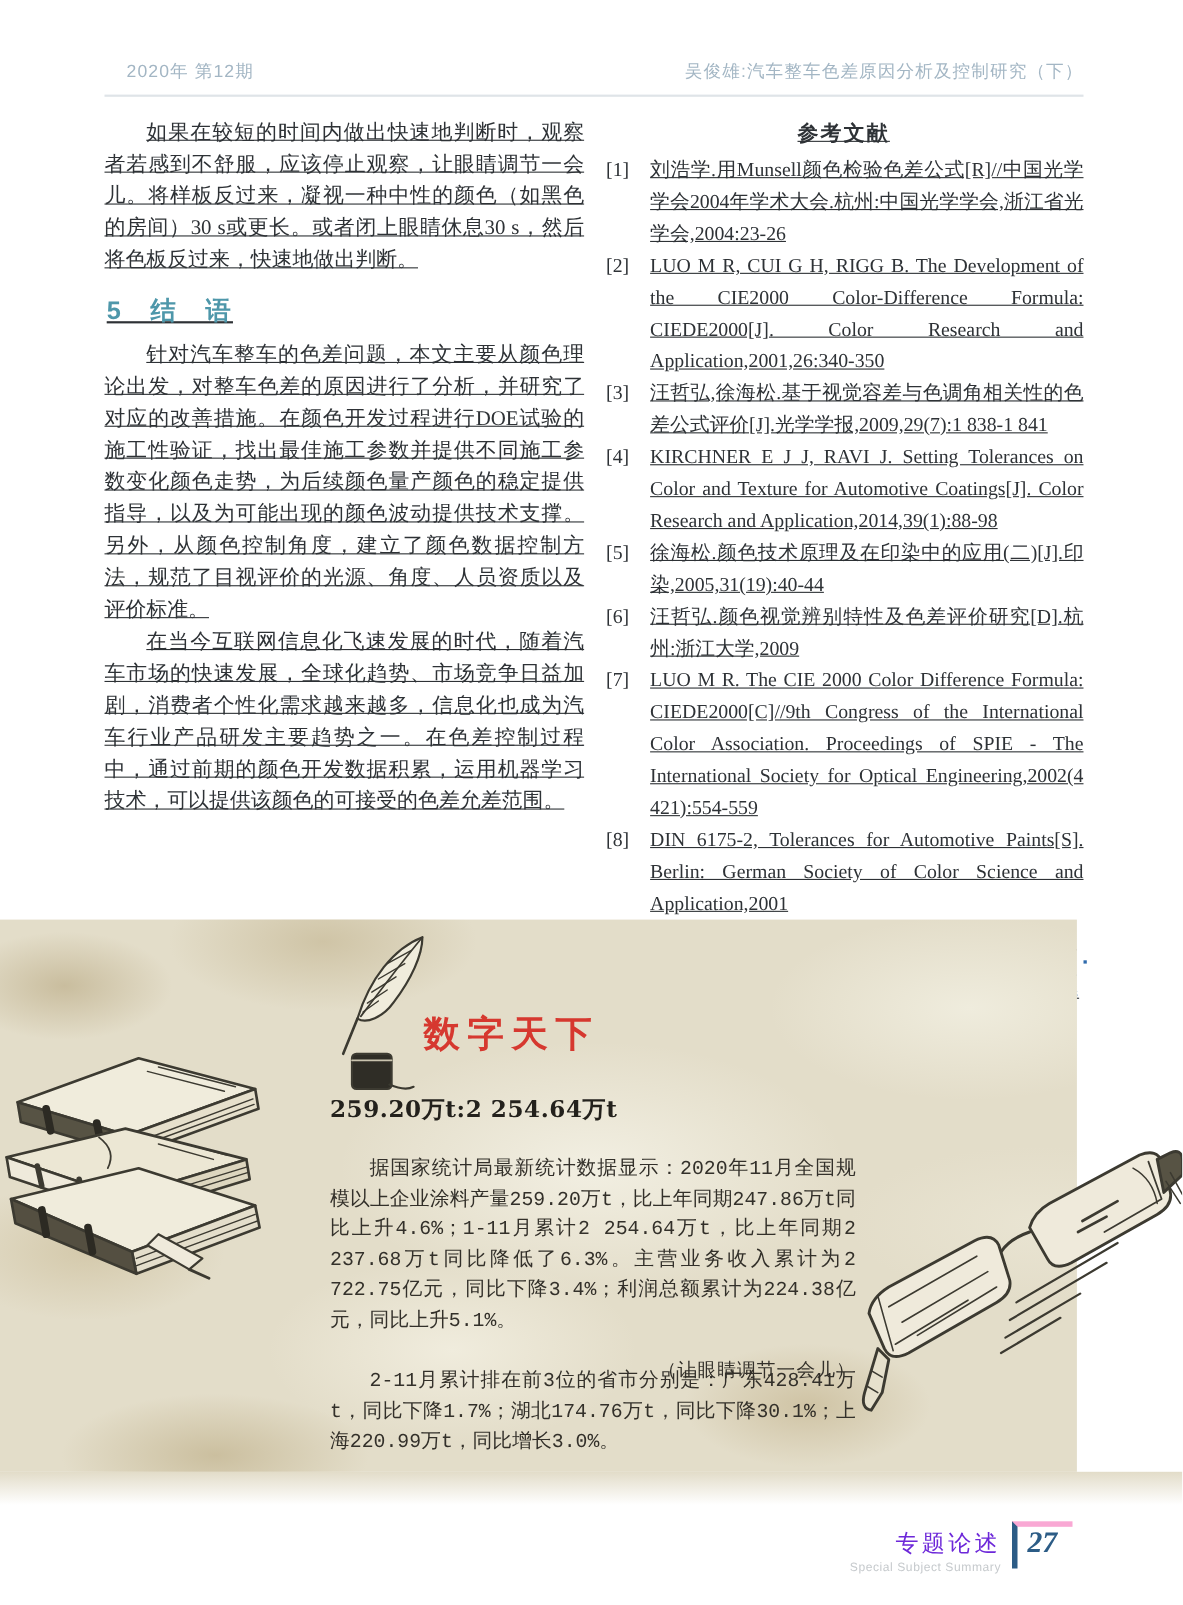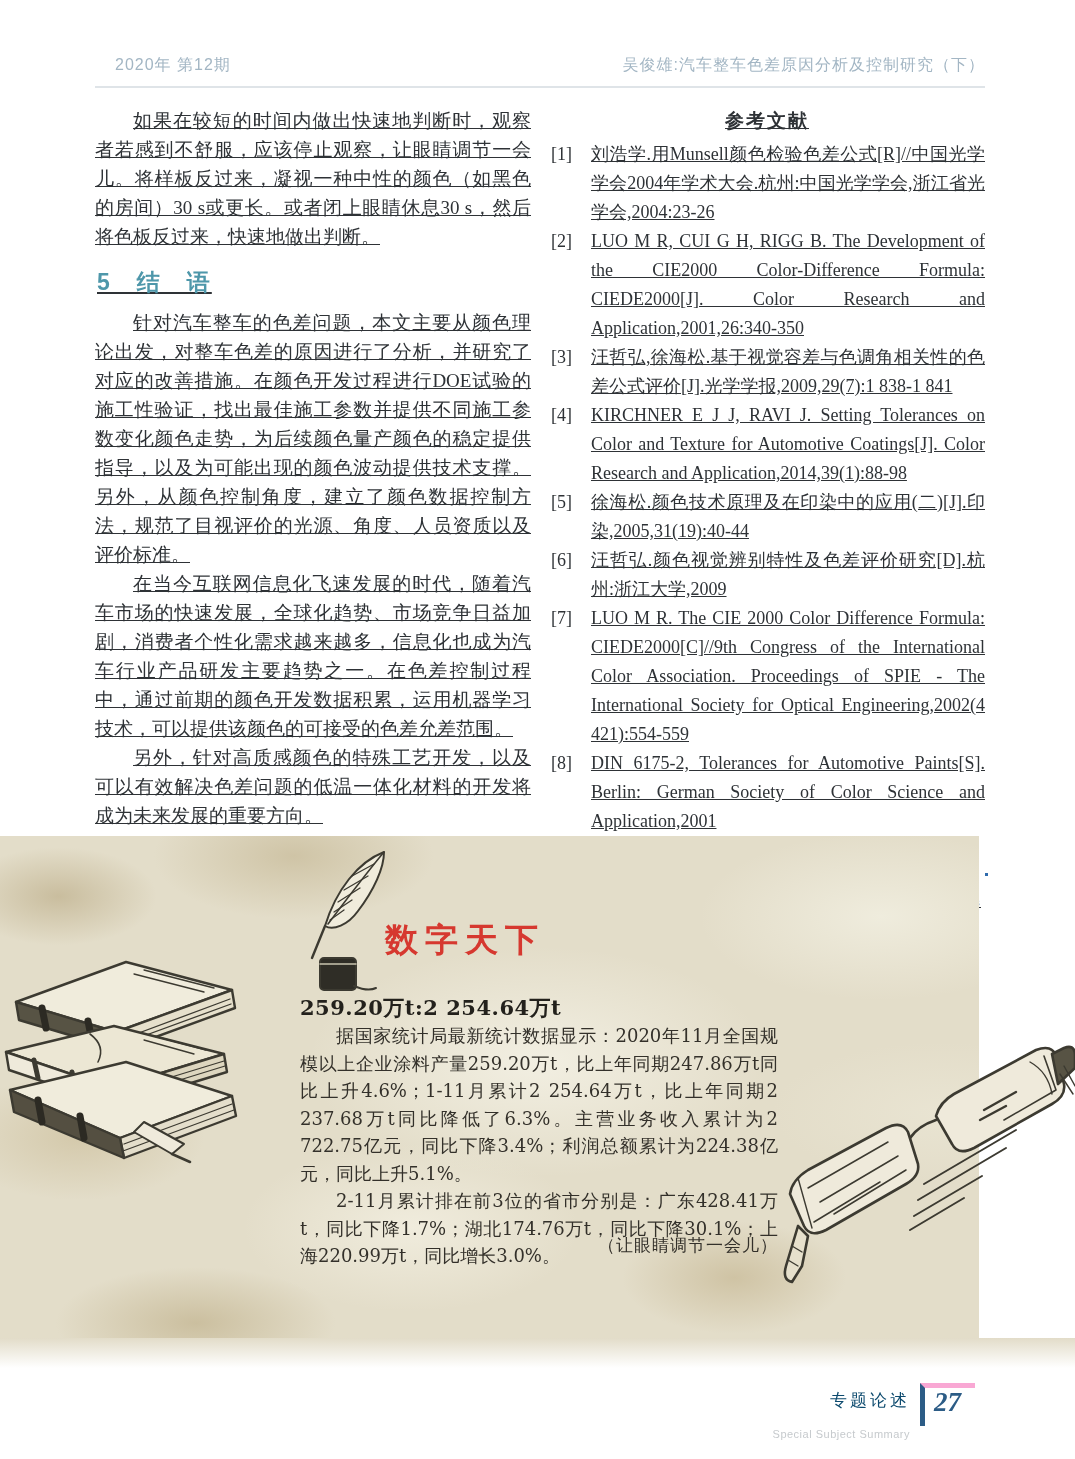--- a/index.html
+++ b/index.html
@@ -85,43 +85,43 @@
     position:absolute;left:385px;top:82px;
     font-family:"Liberation Sans",sans-serif;
     color:#d6382f;font-size:33px;font-weight:bold;letter-spacing:7px;
   }
   .band-text{
     position:absolute;left:300px;top:158px;width:478px;
     font-family:"DejaVu Serif",serif;color:#33302a;
   }
   .band-headline{font-size:21px;font-weight:bold;color:#23211c;letter-spacing:.5px;}
   .band-text p{
-    margin:0 0 0 0;text-indent:2em;text-align:justify;
-    font-size:18px;line-height:27.5px;
+    margin:28px 0 0 0;text-indent:2em;text-align:justify;
+    font-size:18px;line-height:27.5px;font-family:Liberation Mono, monospace;
   }
   .band-credit{
     position:absolute;left:300px;top:398px;width:478px;
     text-align:right;font-family:"DejaVu Serif",serif;
     font-size:17px;color:#33302a;letter-spacing:1px;
   }
   .illus{position:absolute;}
   .illus svg{display:block;}
   
   .footer{
     position:absolute;right:100px;top:1383px;
     display:flex;align-items:flex-start;gap:10px;
   }
   .footer-labels{text-align:right;padding-top:6px;}
   .footer-cn{
     font-family:Liberation Serif, serif;
-    color:#0c4a6e;font-size:17px;letter-spacing:3px;
+    color:#6d28d9;font-size:21px;letter-spacing:3px;
   }
   .footer-en{
     font-family:"Liberation Sans",sans-serif;
-    color:#c6cacd;font-size:11px;margin-top:16px;letter-spacing:.5px;
+    color:#c6cacd;font-size:11px;margin-top:2px;letter-spacing:.5px;
   }
   .pagenum{
     border-top:5px solid #f9a8d4;border-left:5px solid #2c5c86;
     padding:1px 14px 10px 9px;
     font-family:"Liberation Serif",serif;font-style:italic;font-weight:bold;
     color:#2c5c86;font-size:27px;line-height:1;
   }
 </style>
 </head>
 <body>
@@ -133,21 +133,20 @@
     <span>吴俊雄:汽车整车色差原因分析及控制研究（下）</span>
   </div>
   <div class="header-rule"></div>
 
   <div class="columns">
     <div class="col">
       <p>如果在较短的时间内做出快速地判断时，观察者若感到不舒服，应该停止观察，让眼睛调节一会儿。将样板反过来，凝视一种中性的颜色（如黑色的房间）30 s或更长。或者闭上眼睛休息30 s，然后将色板反过来，快速地做出判断。</p>
       <div class="sec-heading">5　结　语</div>
       <p>针对汽车整车的色差问题，本文主要从颜色理论出发，对整车色差的原因进行了分析，并研究了对应的改善措施。在颜色开发过程进行DOE试验的施工性验证，找出最佳施工参数并提供不同施工参数变化颜色走势，为后续颜色量产颜色的稳定提供指导，以及为可能出现的颜色波动提供技术支撑。另外，从颜色控制角度，建立了颜色数据控制方法，规范了目视评价的光源、角度、人员资质以及评价标准。</p>
       <p>在当今互联网信息化飞速发展的时代，随着汽车市场的快速发展，全球化趋势、市场竞争日益加剧，消费者个性化需求越来越多，信息化也成为汽车行业产品研发主要趋势之一。在色差控制过程中，通过前期的颜色开发数据积累，运用机器学习技术，可以提供该颜色的可接受的色差允差范围。</p>
-      <p>另外，针对高质感颜色的特殊工艺开发，以及可以有效解决色差问题的低温一体化材料的开发将成为未来发展的重要方向。</p>
     </div>
 
     <div class="col">
       <div class="ref-heading">参考文献</div>
 
       <div class="ref">
         <span class="num">[1]</span>
         <span>刘浩学.用Munsell颜色检验色差公式[R]//中国光学学会2004年学术大会.杭州:中国光学学会,浙江省光学会,2004:23-26</span>
       </div>
       <div class="ref">

